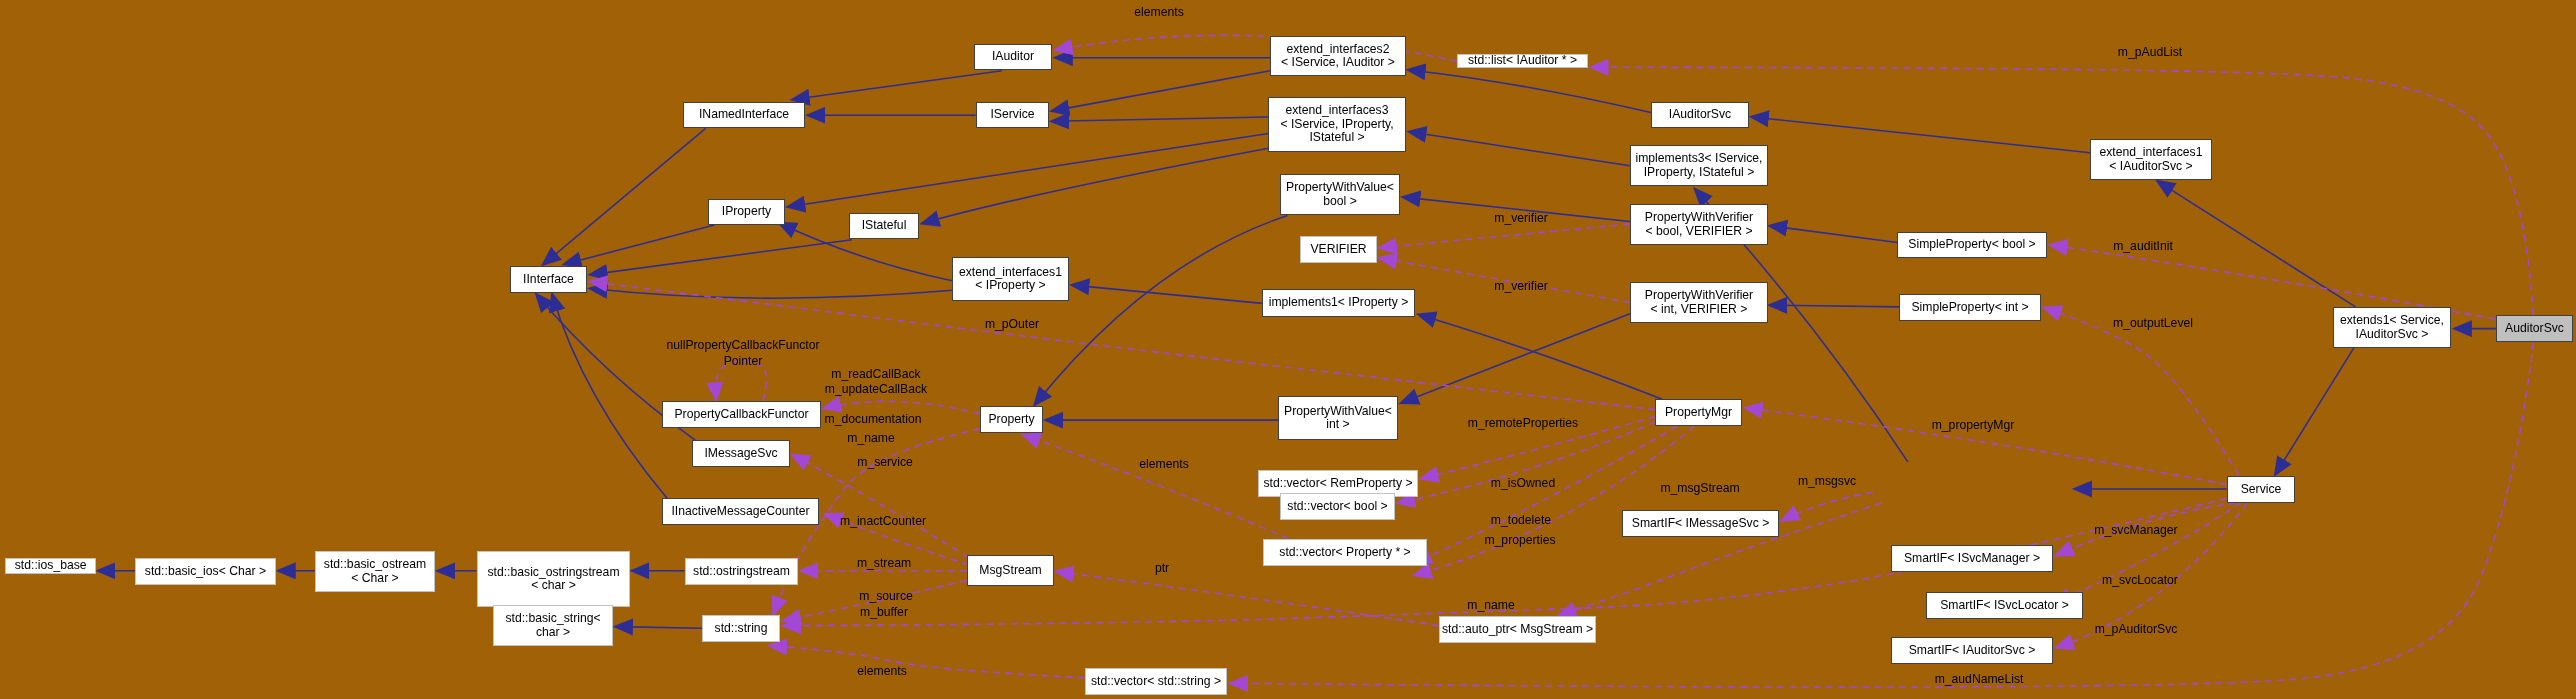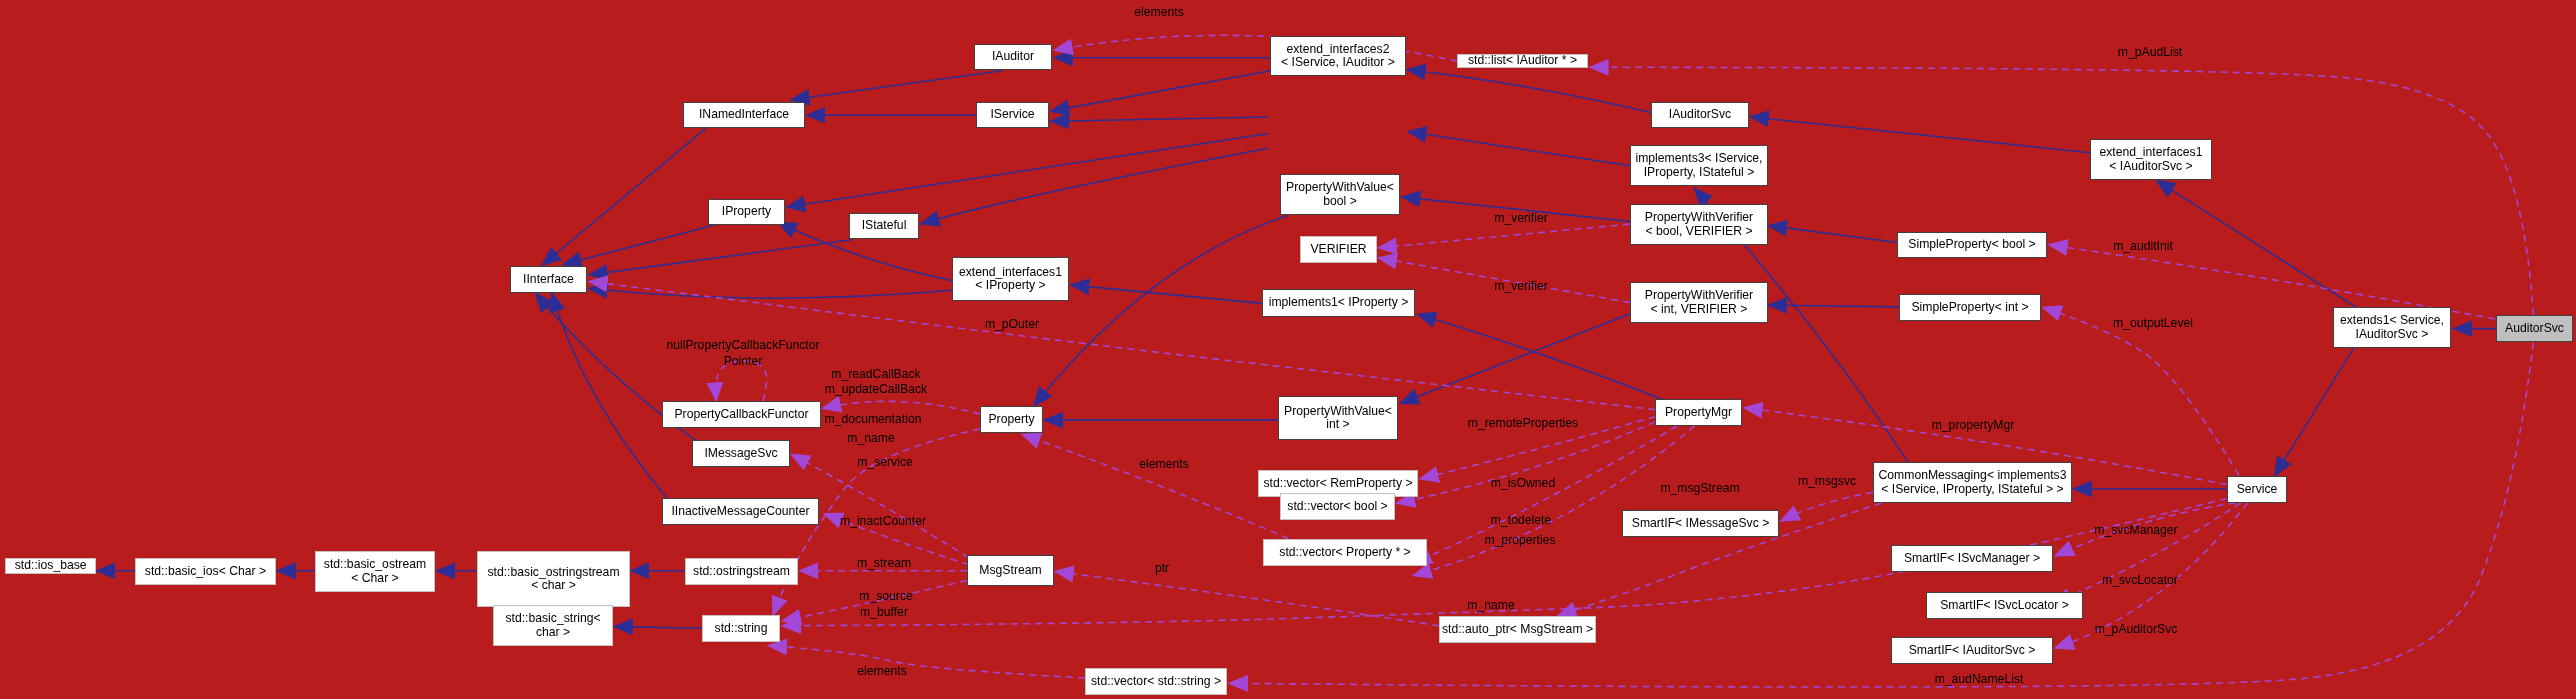--- a/index.html
+++ b/index.html
@@ -9,21 +9,21 @@
         background:#ffffff;color:#000;font-size:12.2px;line-height:13.5px;text-align:center;
         box-sizing:border-box;white-space:nowrap;padding:0 3.5px;}
   .node.class{border:1.7px solid #404040;}
   .node.external{border:1.7px solid #c2c2c2;}
   .node.current{border:1.7px solid #404040;background:#bfbfbf;}
   .edge-label{position:absolute;transform:translate(-50%,-50%);font-size:12.2px;color:#000;white-space:nowrap;}
 </style>
 </head>
 <body>
 
-<div id="diagram" style="width: 2576px; height: 700px; background: #b91c1c;">
+<div id="diagram" style="width: 2576px; height: 700px; background: #a16207;">
     <svg width="2576" height="700" viewBox="0 0 2957 803">
       <defs>
         <marker id="ah-inherit" viewBox="0 0 12 10" refX="10" refY="5" markerWidth="13" markerHeight="11" orient="auto">
           <path d="M0,0 L12,5 L0,10 Z" fill="#2d2d96"></path>
         </marker>
         <marker id="ah-use" viewBox="0 0 12 10" refX="10" refY="5" markerWidth="13" markerHeight="11" orient="auto">
           <path d="M0,0 L12,5 L0,10 Z" fill="#a348d6"></path>
         </marker>
       </defs>
       <path d="M1458 66 L1212 66" fill="none" stroke="#2d2d96" stroke-width="1.8" marker-end="url(#ah-inherit)"></path>
@@ -133,20 +133,25 @@
     </div>
     <div class="node external" style="left: 1457px; top: 54px; width: 131px; height: 14px;">
       <div>std::list&lt; IAuditor * &gt;</div>
     </div>
     <div class="node class" style="left: 976px; top: 102px; width: 73px; height: 26px;">
       <div>IService</div>
     </div>
     <div class="node class" style="left: 683px; top: 102px; width: 122px; height: 26px;">
       <div>INamedInterface</div>
     </div>
+    <div class="node class" style="left: 1268px; top: 97px; width: 138px; height: 55px;">
+      <div>extend_interfaces3</div>
+      <div>&lt; IService, IProperty,</div>
+      <div>IStateful &gt;</div>
+    </div>
     <div class="node class" style="left: 1651px; top: 102px; width: 98px; height: 26px;">
       <div>IAuditorSvc</div>
     </div>
     <div class="node class" style="left: 2090px; top: 139px; width: 122px; height: 41px;">
       <div>extend_interfaces1</div>
       <div>&lt; IAuditorSvc &gt;</div>
     </div>
     <div class="node class" style="left: 1630px; top: 145px; width: 138px; height: 41px;">
       <div>implements3&lt; IService,</div>
       <div>IProperty, IStateful &gt;</div>
@@ -207,34 +212,30 @@
     </div>
     <div class="node class" style="left: 1655px; top: 399px; width: 87px; height: 27px;">
       <div>PropertyMgr</div>
     </div>
     <div class="node class" style="left: 692px; top: 440px; width: 98px; height: 27px;">
       <div>IMessageSvc</div>
     </div>
     <div class="node external" style="left: 1258px; top: 470px; width: 160px; height: 27px;">
       <div>std::vector&lt; RemProperty &gt;</div>
     </div>
-    <div class="node class" style="left: 1873px; top: 462px; width: 199px; height: 41px;">
-      <div>CommonMessaging&lt; implements3</div>
-      <div>&lt; IService, IProperty, IStateful &gt; &gt;</div>
-    </div>
     <div class="node external" style="left: 1280px; top: 493px; width: 115px; height: 27px;">
       <div>std::vector&lt; bool &gt;</div>
     </div>
     <div class="node class" style="left: 662px; top: 498px; width: 157px; height: 27px;">
       <div>IInactiveMessageCounter</div>
     </div>
     <div class="node class" style="left: 1622px; top: 510px; width: 157px; height: 27px;">
       <div>SmartIF&lt; IMessageSvc &gt;</div>
     </div>
-    <div class="node class" style="left: 2227px; top: 476px; width: 60px; height: 27px;">
+    <div class="node class" style="left: 2227px; top: 476px; width: 68px; height: 27px;">
       <div>Service</div>
     </div>
     <div class="node external" style="left: 5.2px; top: 558px; width: 91px; height: 16px;">
       <div>std::ios_base</div>
     </div>
     <div class="node external" style="left: 135px; top: 558px; width: 141px; height: 27px;">
       <div>std::basic_ios&lt; Char &gt;</div>
     </div>
     <div class="node external" style="left: 315px; top: 551px; width: 120px; height: 41px;">
       <div>std::basic_ostream</div>

